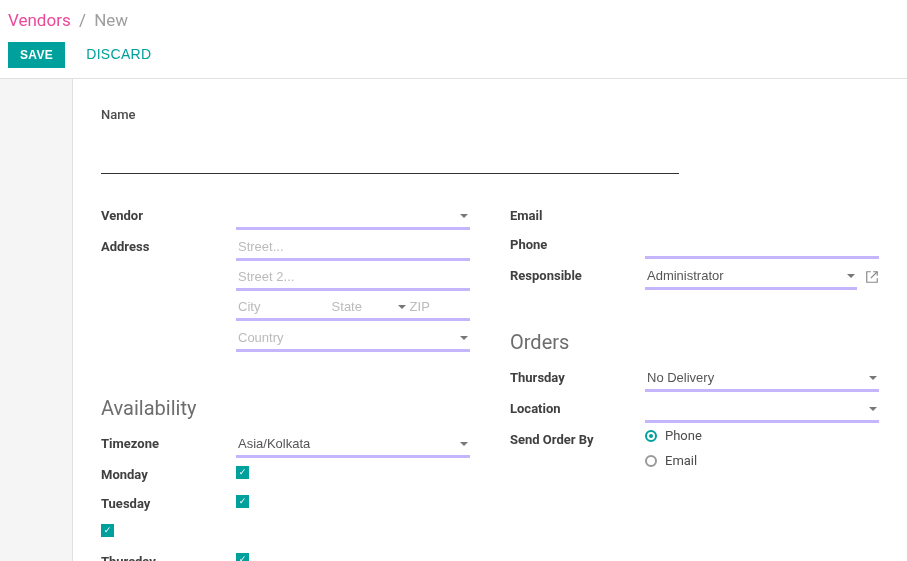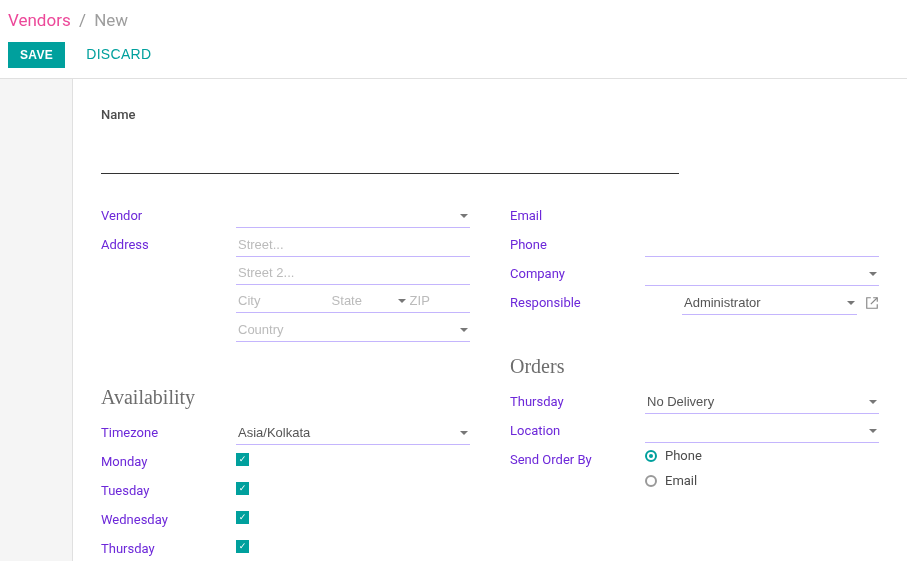--- a/index.html
+++ b/index.html
@@ -42,42 +42,41 @@
   }
   .name-label { font-size: 13px; color: #4c4c4c; font-weight:500; margin-bottom: 8px; }
   .name-input {
     width: 578px; border: none; border-bottom: 1px solid #333;
     font-size: 20px; padding: 10px 4px; outline: none;
     color: #333;
   }
   .cols { display: flex; gap: 40px; margin-top: 30px; }
   .col { flex: 1; min-width: 0; }
   .row { display: flex; align-items: flex-start; margin-bottom: 5px; min-height: 24px; }
-  .lab { width: 135px; flex-shrink: 0; color: #6d28d9; font-weight:400; padding-top: 4px; font-size: 13px;}
+  .lab { width: 135px; flex-shrink: 0; color: #404040; font-weight:700; padding-top: 4px; font-size: 13px;}
   .val { flex: 1; position: relative; }
   .line-input, .line-select {
-    width: 100%; border: none; border-bottom: 1px solid #c4b5fd;
+    width: 100%; border: none; border-bottom: 3px solid #c4b5fd;
     font-size: 13px; padding: 4px 16px 4px 2px; outline: none;
     color: #555; background: transparent;
   }
   .line-input::placeholder { color: #bbb; }
   .hasdrop::after {
     content: ""; position: absolute; right: 2px; top: 10px;
     border-left: 4px solid transparent; border-right: 4px solid transparent;
     border-top: 4px solid #777;
   }
   .addr-grid .line-input { margin-bottom: 4px; }
   .addr-csz { display: flex; }
   .addr-csz .val-city { flex: 1.2; position: relative; }
   .addr-csz .val-state { flex: 1; position: relative; }
   .addr-csz .val-zip { flex: .8; position: relative; }
   .section-title {
     font-size: 20px; color: #6d6d6d; font-weight: 400;
     margin: 40px 0 12px 0;
-    font-family: Liberation Serif, serif;
   }
   .chk {
     width: 13px; height: 13px; border: 1px solid #999;
     display: inline-flex; align-items:center; justify-content:center;
     background:#fff; cursor:pointer; font-size:9px; line-height:1;
   }
   .chk.checked { background:#00a09d; border-color:#00a09d; color:#fff; }
   .chk.checked::after { content:"✓"; }
   .radio {
     width:12px; height:12px; border:2px solid #999; border-radius:50%;
@@ -88,21 +87,21 @@
   .radio.on::after {
     content:""; position:absolute; inset:2px; border-radius:50%; background:#00a09d;
   }
   .radio-row { display:flex; align-items:center; gap:8px; margin-bottom:10px; }
   .ext-link {
     width:14px; height:14px; display:inline-block; cursor:pointer;
     margin-left: 8px; flex-shrink: 0; align-self: center;
   }
   .ext-link svg { width:14px; height:14px; stroke:#888; fill:none; stroke-width:2; }
   .resp-wrap { display:flex; align-items:center; }
-  .resp-wrap .hasdrop { flex:1; position:relative;margin-left:37px; }
+  .resp-wrap .hasdrop { flex:1; position:relative; }
 </style>
 </head>
 <body>
 
 <div class="breadcrumb">
   <a href="#">Vendors</a>
   <span class="bc-sep">/</span>
   <span class="bc-current">New</span>
 </div>
 
@@ -152,42 +151,37 @@
         </div>
         <div class="row">
           <div class="lab">Monday</div>
           <div class="val"><span class="chk checked"></span></div>
         </div>
         <div class="row">
           <div class="lab">Tuesday</div>
           <div class="val"><span class="chk checked"></span></div>
         </div>
         <div class="row">
-          <div class="lab">Wednesday</div>
           <div class="val"><span class="chk checked"></span></div>
         </div>
         <div class="row">
           <div class="lab">Thursday</div>
           <div class="val"><span class="chk checked"></span></div>
         </div>
 
       </div>
 
       <div class="col">
         <div class="row">
           <div class="lab">Email</div>
           <div class="val"><input class="line-input" style="border-bottom: none;" value=""></div>
         </div>
         <div class="row">
           <div class="lab">Phone</div>
           <div class="val"><input class="line-input" value="" style=""></div>
-        </div>
-        <div class="row">
-          <div class="lab">Company</div>
-          <div class="val hasdrop"><input class="line-input" value="" style=""></div>
         </div>
         <div class="row">
           <div class="lab">Responsible</div>
           <div class="val resp-wrap">
             <div class="hasdrop" style="flex:1; position:relative;">
               <input class="line-input" value="Administrator" style="">
             </div>
             <span class="ext-link">
               <svg viewBox="0 0 24 24">
                   <path d="M14 3h7v7"></path>

